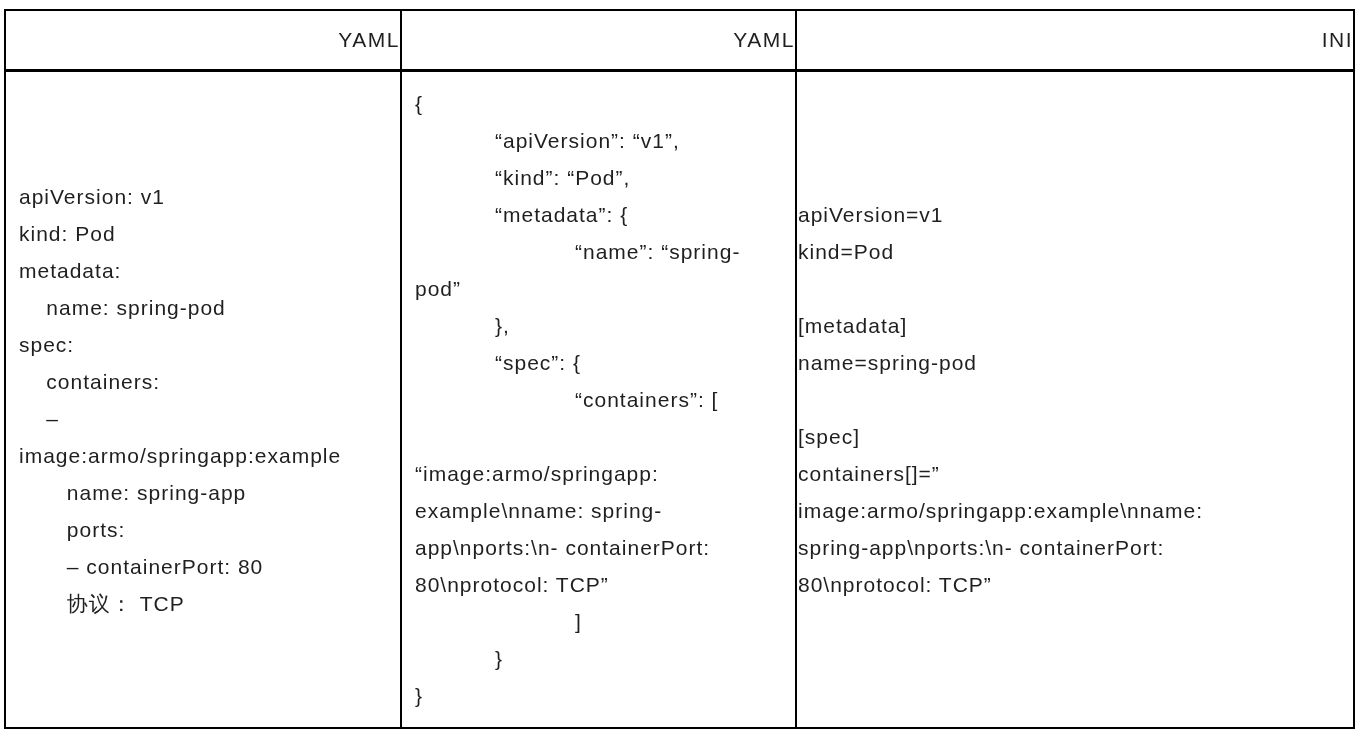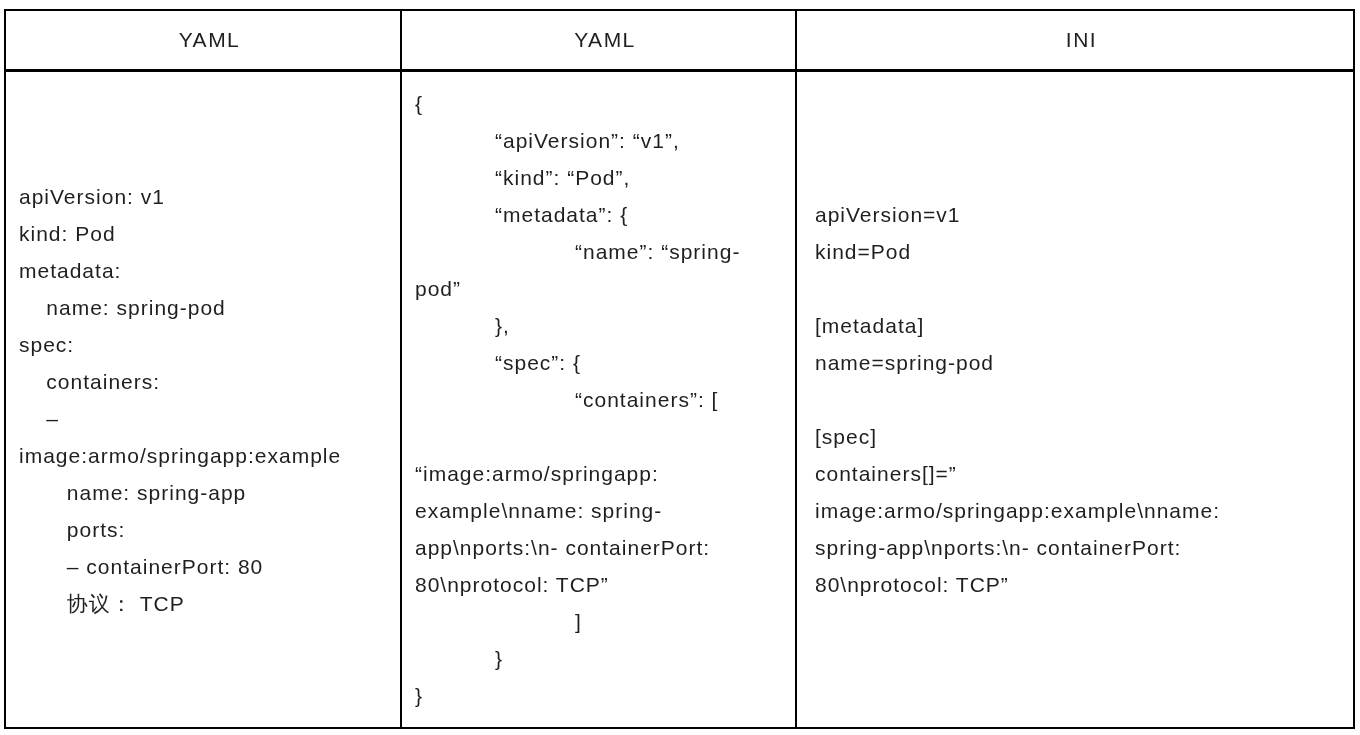--- a/index.html
+++ b/index.html
@@ -23,34 +23,34 @@
     margin: 9px 0 0 4px;
     width: 1349px;
   }
   col.c1 { width: 396px; }
   col.c2 { width: 395px; }
   col.c3 { width: 558px; }
   th {
     border: 2px solid #000000;
     border-bottom: 3px solid #000000;
     height: 58px;
-    text-align: center;
+    text-align: right;
     vertical-align: middle;
     padding: 0 0 0 13px;
     font-size: 21px;
     font-weight: 300;
     letter-spacing: 1.5px;
   }
   td {
     border: 2px solid #000000;
     height: 655px;
     vertical-align: middle;
     padding: 0 0 0 13px;
   }
-  td.ini-cell { padding-left: 18px; border-radius: 17px; }
+  td.ini-cell { padding-left: 1px; border-radius: 17px; }
   .code {
     white-space: pre;
     font-size: 21px;
     font-weight: 300;
     line-height: 37px;
     letter-spacing: 1px;
     tab-size: 80px;
     -moz-tab-size: 80px;
   }
 </style>

